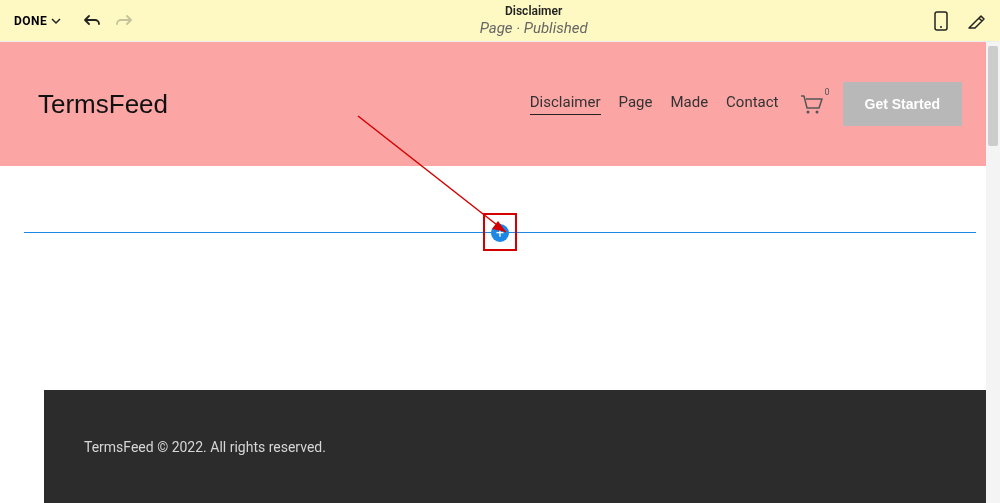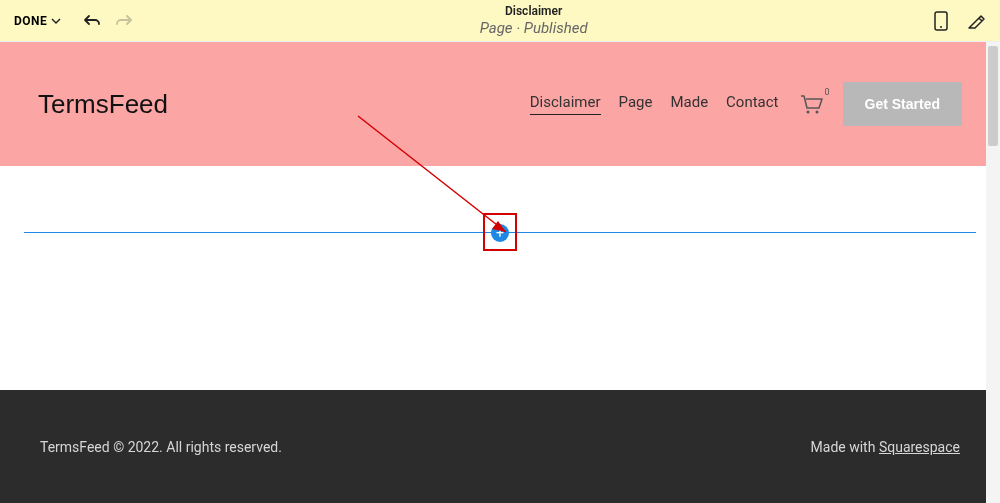--- a/index.html
+++ b/index.html
@@ -29,21 +29,21 @@
   .cart { position: relative; display: flex; cursor: pointer; }
   .cart-count { position: absolute; top: -7px; right: -7px; font-size: 9px; color: #555; }
   .get-started { background: #b8b8b8; color: #fff; font-size: 14px; font-weight: 600; padding: 14px 22px; border: none; cursor: pointer; }
   
   .content-area { height: 224px; position: relative; background: #fff; }
   .insert-line { position: absolute; left: 24px; right: 24px; top: 66px; height: 0; border-top: 1px solid #1e88e5; }
   .insert-btn { position: absolute; width: 18px; height: 18px; background: #1e88e5; border-radius: 50%; display: flex; align-items: center; justify-content: center; color: #fff; font-size: 14px; line-height: 1; top: -9px; left: 50%; transform: translateX(-50%); cursor: pointer; }
   .highlight-box { position: absolute; width: 34px; height: 38px; border: 2px solid #d40000; top: -20px; left: 50%; transform: translateX(-50%); pointer-events: none; }
   .arrow-svg { position: absolute; top: -119px; left: 332px; pointer-events: none; }
   
-  .footer { background: #2c2c2c; height: 113px; display: flex; align-items: center; justify-content: space-between; padding: 0 40px; color: #d6d6d6; font-size: 14px; }
+  .footer { background: #2c2c2c; height: 113px; display: flex; align-items: center; justify-content: space-between; padding: 0 40px; color: #d6d6d6; font-size: 14px; margin-left: 44px; }
   .footer-right a { color: #d6d6d6; text-decoration: underline; }
 </style>
 </head>
 <body>
 
 <div class="topbar">
   <div class="topbar-left">
     <div class="done-btn">
       <span>DONE</span>
       <svg width="10" height="10" viewBox="0 0 10 10">
@@ -112,21 +112,18 @@
       <div class="highlight-box"></div>
       <svg class="arrow-svg" width="170" height="130" viewBox="0 0 170 130">
         <line x1="2" y1="2" x2="150" y2="118" stroke="#d40000" stroke-width="1.5"></line>
         <polygon points="150,118 142,107 136,115" fill="#d40000"></polygon>
       </svg>
     </div>
   </div>
 
   <div class="footer">
     <div>TermsFeed © 2022. All rights reserved.</div>
-    <div class="footer-right">
-      <span>Made with </span><a href="#">Squarespace</a>
-    </div>
   </div>
 
   <div class="scrollbar">
     <div class="scroll-thumb"></div>
   </div>
 </div>
 
 </body></html>

